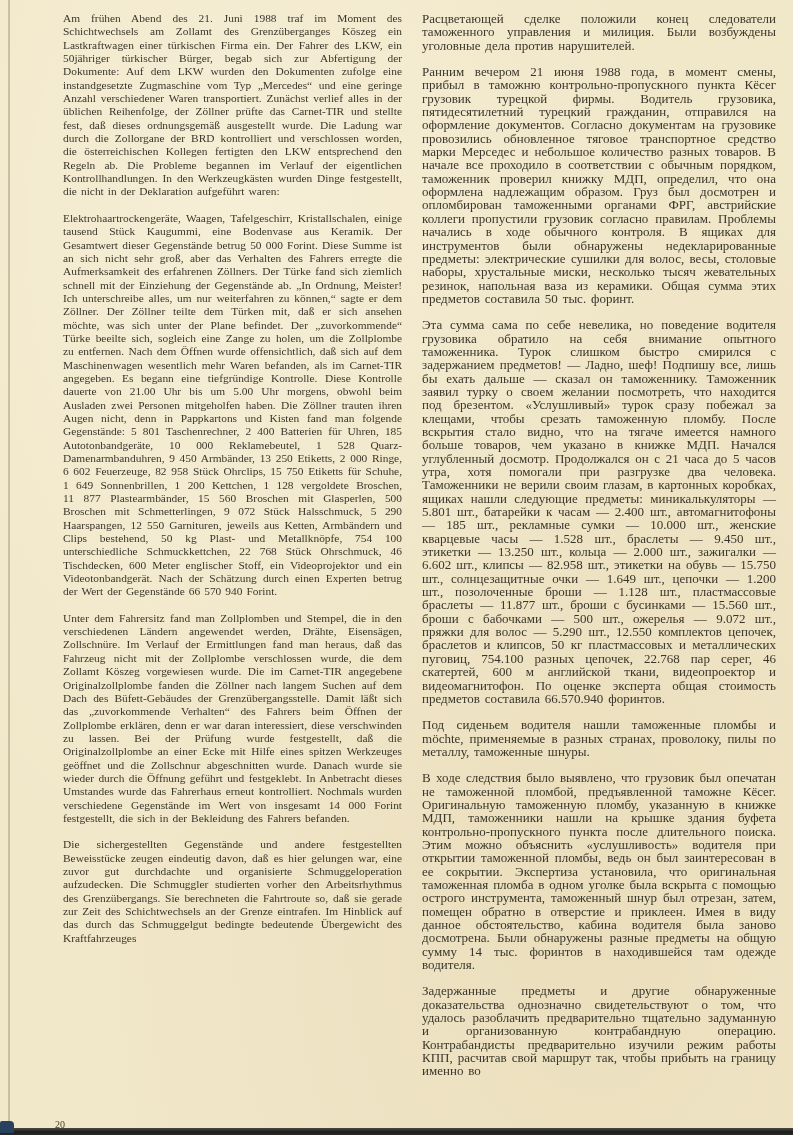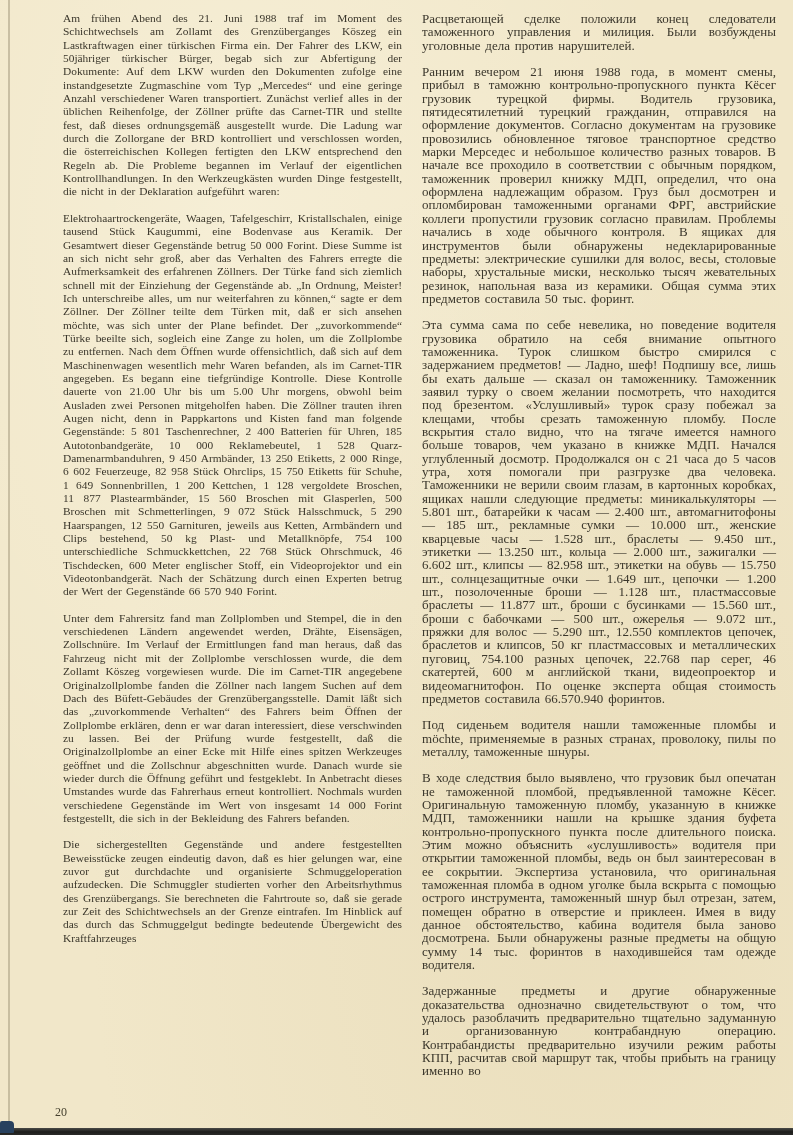--- a/index.html
+++ b/index.html
@@ -63,22 +63,22 @@
     line-height: 13.35px;
     word-spacing: 1.6px;
   }
   .col p {
     margin: 0 0 13px 0;
     text-indent: 0;
   }
   .page-number {
     position: absolute;
     left: 55px;
-    bottom: 15px;
-    font-size: 12px;
+    bottom: 5px;
+    font-size: 10px;
     color: #45412f;
   }
 </style>
 </head>
 <body>
 
 <div class="page">
 
   <div class="scan-edge-left"></div>
 

